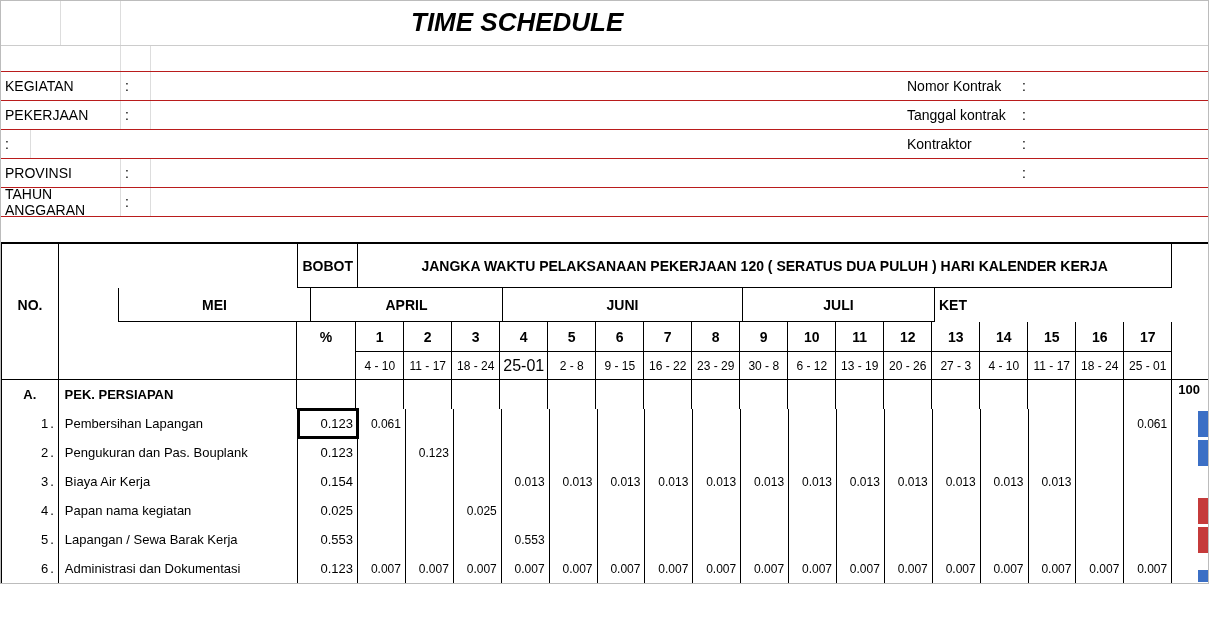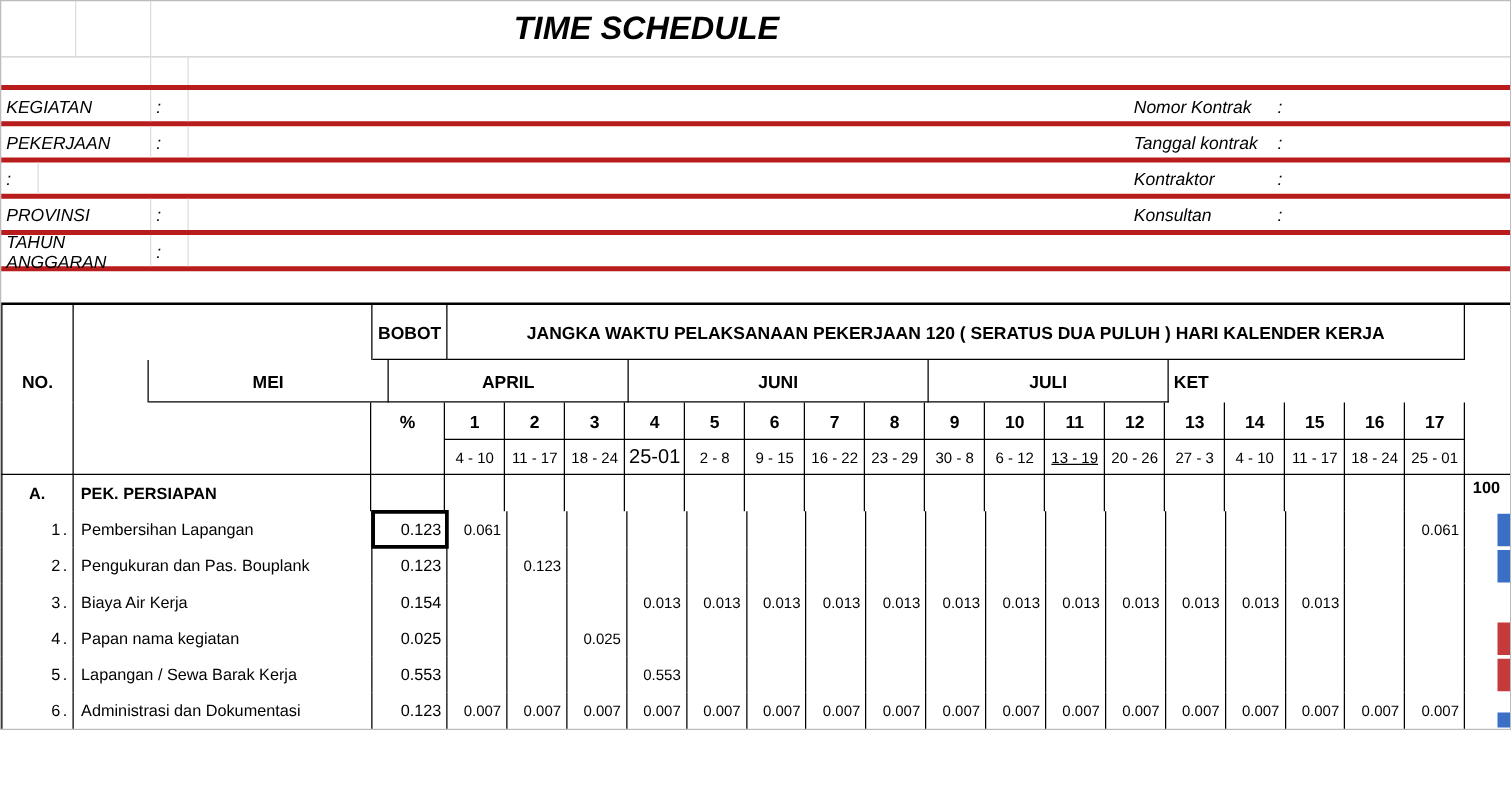--- a/index.html
+++ b/index.html
@@ -32,23 +32,22 @@
     flex: 1;
     font-size: 26px;
     font-weight: 700;
     font-style: italic;
     padding: 6px 100px 0 110px;
   }
   .info-rows { }
   .info-row {
     display: flex;
     height: 29px;
-    border-bottom: 4px solid #b91c1c;
+    border-bottom: 1px solid #b91c1c;
     align-items: center;
-    font-style: italic;
   }
   .info-row .label-left {
     width: 120px;
     padding-left: 4px;
     border-right: 1px solid #ddd;
     height: 100%;
     display:flex; align-items:center;
   }
   .info-row .colon {
     width: 30px;
@@ -172,21 +171,20 @@
         <div class="colon">:</div>
         <div class="mid"></div>
         <div class="label-right">Kontraktor</div>
         <div class="colon2">:</div>
         <div class="tail"></div>
       </div>
       <div class="info-row">
         <div class="label-left">PROVINSI</div>
         <div class="colon">:</div>
         <div class="mid"></div>
-        <div class="label-right">Konsultan</div>
         <div class="colon2">:</div>
         <div class="tail"></div>
       </div>
       <div class="info-row">
         <div class="label-left">TAHUN ANGGARAN</div>
         <div class="colon">:</div>
         <div class="mid"></div>
         <div class="label-right"></div>
         <div class="colon2"></div>
         <div class="tail"></div>
@@ -252,21 +250,21 @@
             <div class="hdr-cell col-wk" style="font-size: 12px;">4 - 10</div>
             <div class="hdr-cell col-wk" style="font-size: 12px;">11 - 17</div>
             <div class="hdr-cell col-wk" style="font-size: 12px;">18 - 24</div>
             <div class="hdr-cell col-wk" style="font-size: 16px;">25-01</div>
             <div class="hdr-cell col-wk" style="font-size: 12px;">2 - 8</div>
             <div class="hdr-cell col-wk" style="font-size: 12px;">9 - 15</div>
             <div class="hdr-cell col-wk" style="font-size: 12px;">16 - 22</div>
             <div class="hdr-cell col-wk" style="font-size: 12px;">23 - 29</div>
             <div class="hdr-cell col-wk" style="font-size: 12px;">30 - 8</div>
             <div class="hdr-cell col-wk" style="font-size: 12px;">6 - 12</div>
-            <div class="hdr-cell col-wk" style="font-size: 12px; text-decoration: underline;">13 - 19</div>
+            <div class="hdr-cell col-wk" style="font-size: 12px;">13 - 19</div>
             <div class="hdr-cell col-wk" style="font-size: 12px;">20 - 26</div>
             <div class="hdr-cell col-wk" style="font-size: 12px;">27 - 3</div>
             <div class="hdr-cell col-wk" style="font-size: 12px;">4 - 10</div>
             <div class="hdr-cell col-wk" style="font-size: 12px;">11 - 17</div>
             <div class="hdr-cell col-wk" style="font-size: 12px;">18 - 24</div>
             <div class="hdr-cell col-wk" style="font-size: 12px;">25 - 01</div>
           </div>
         <div class="hdr-cell col-ket" style="border-right:none;"></div>
       </div>
     </div>

